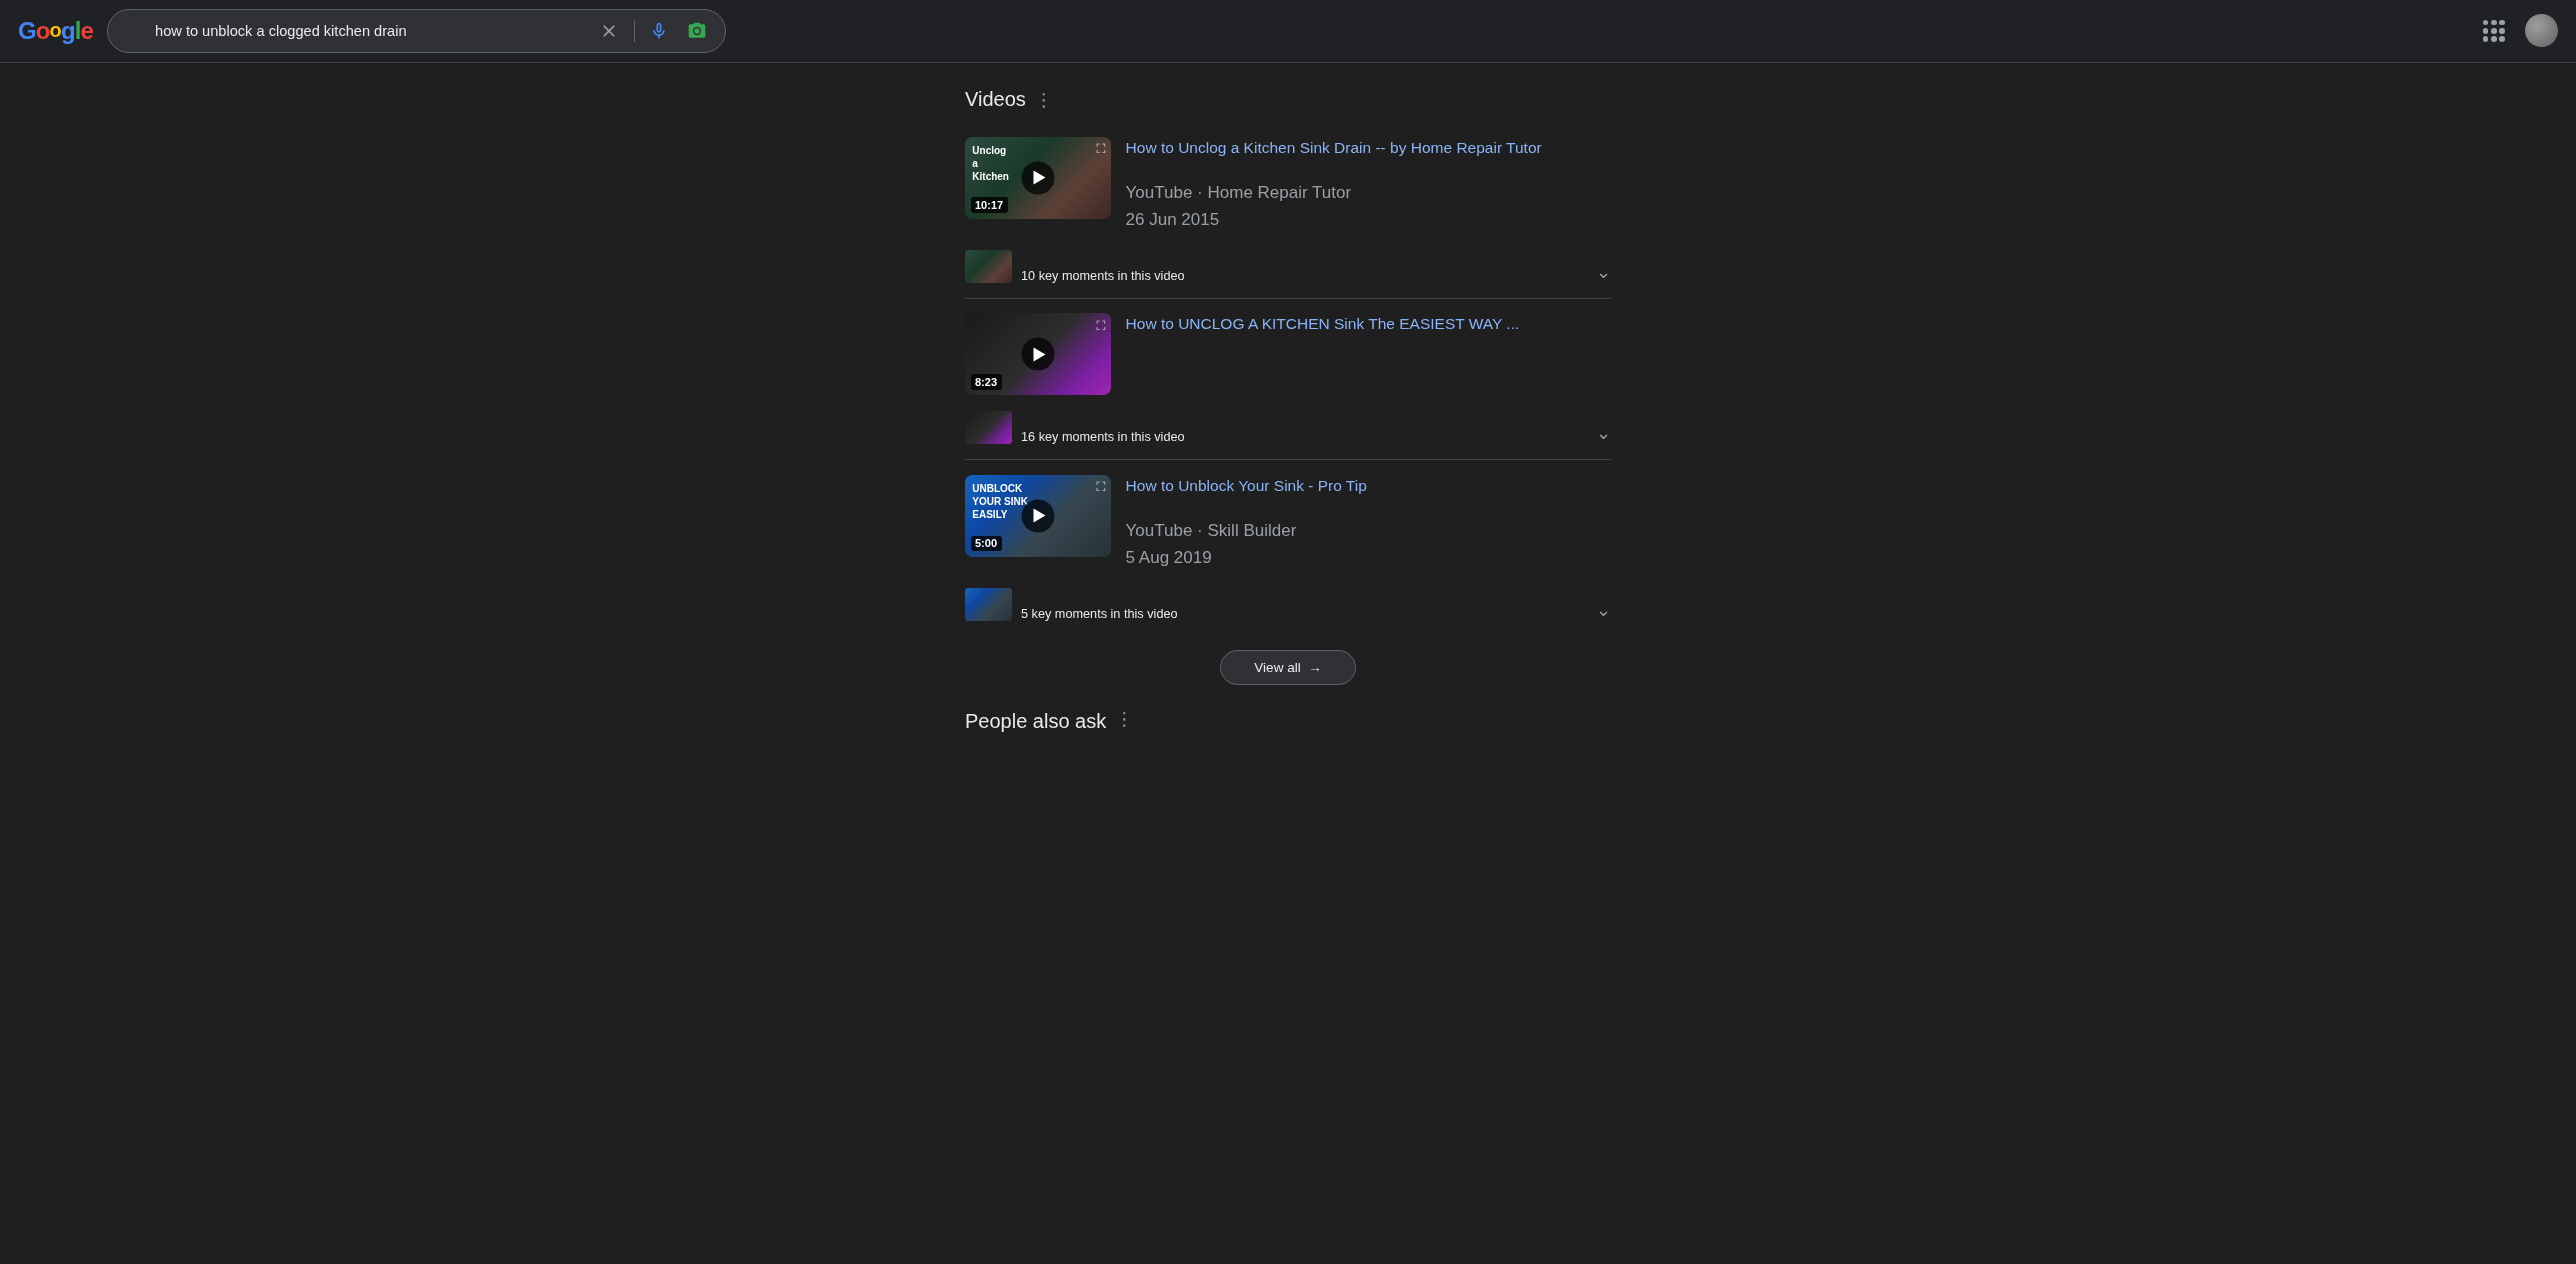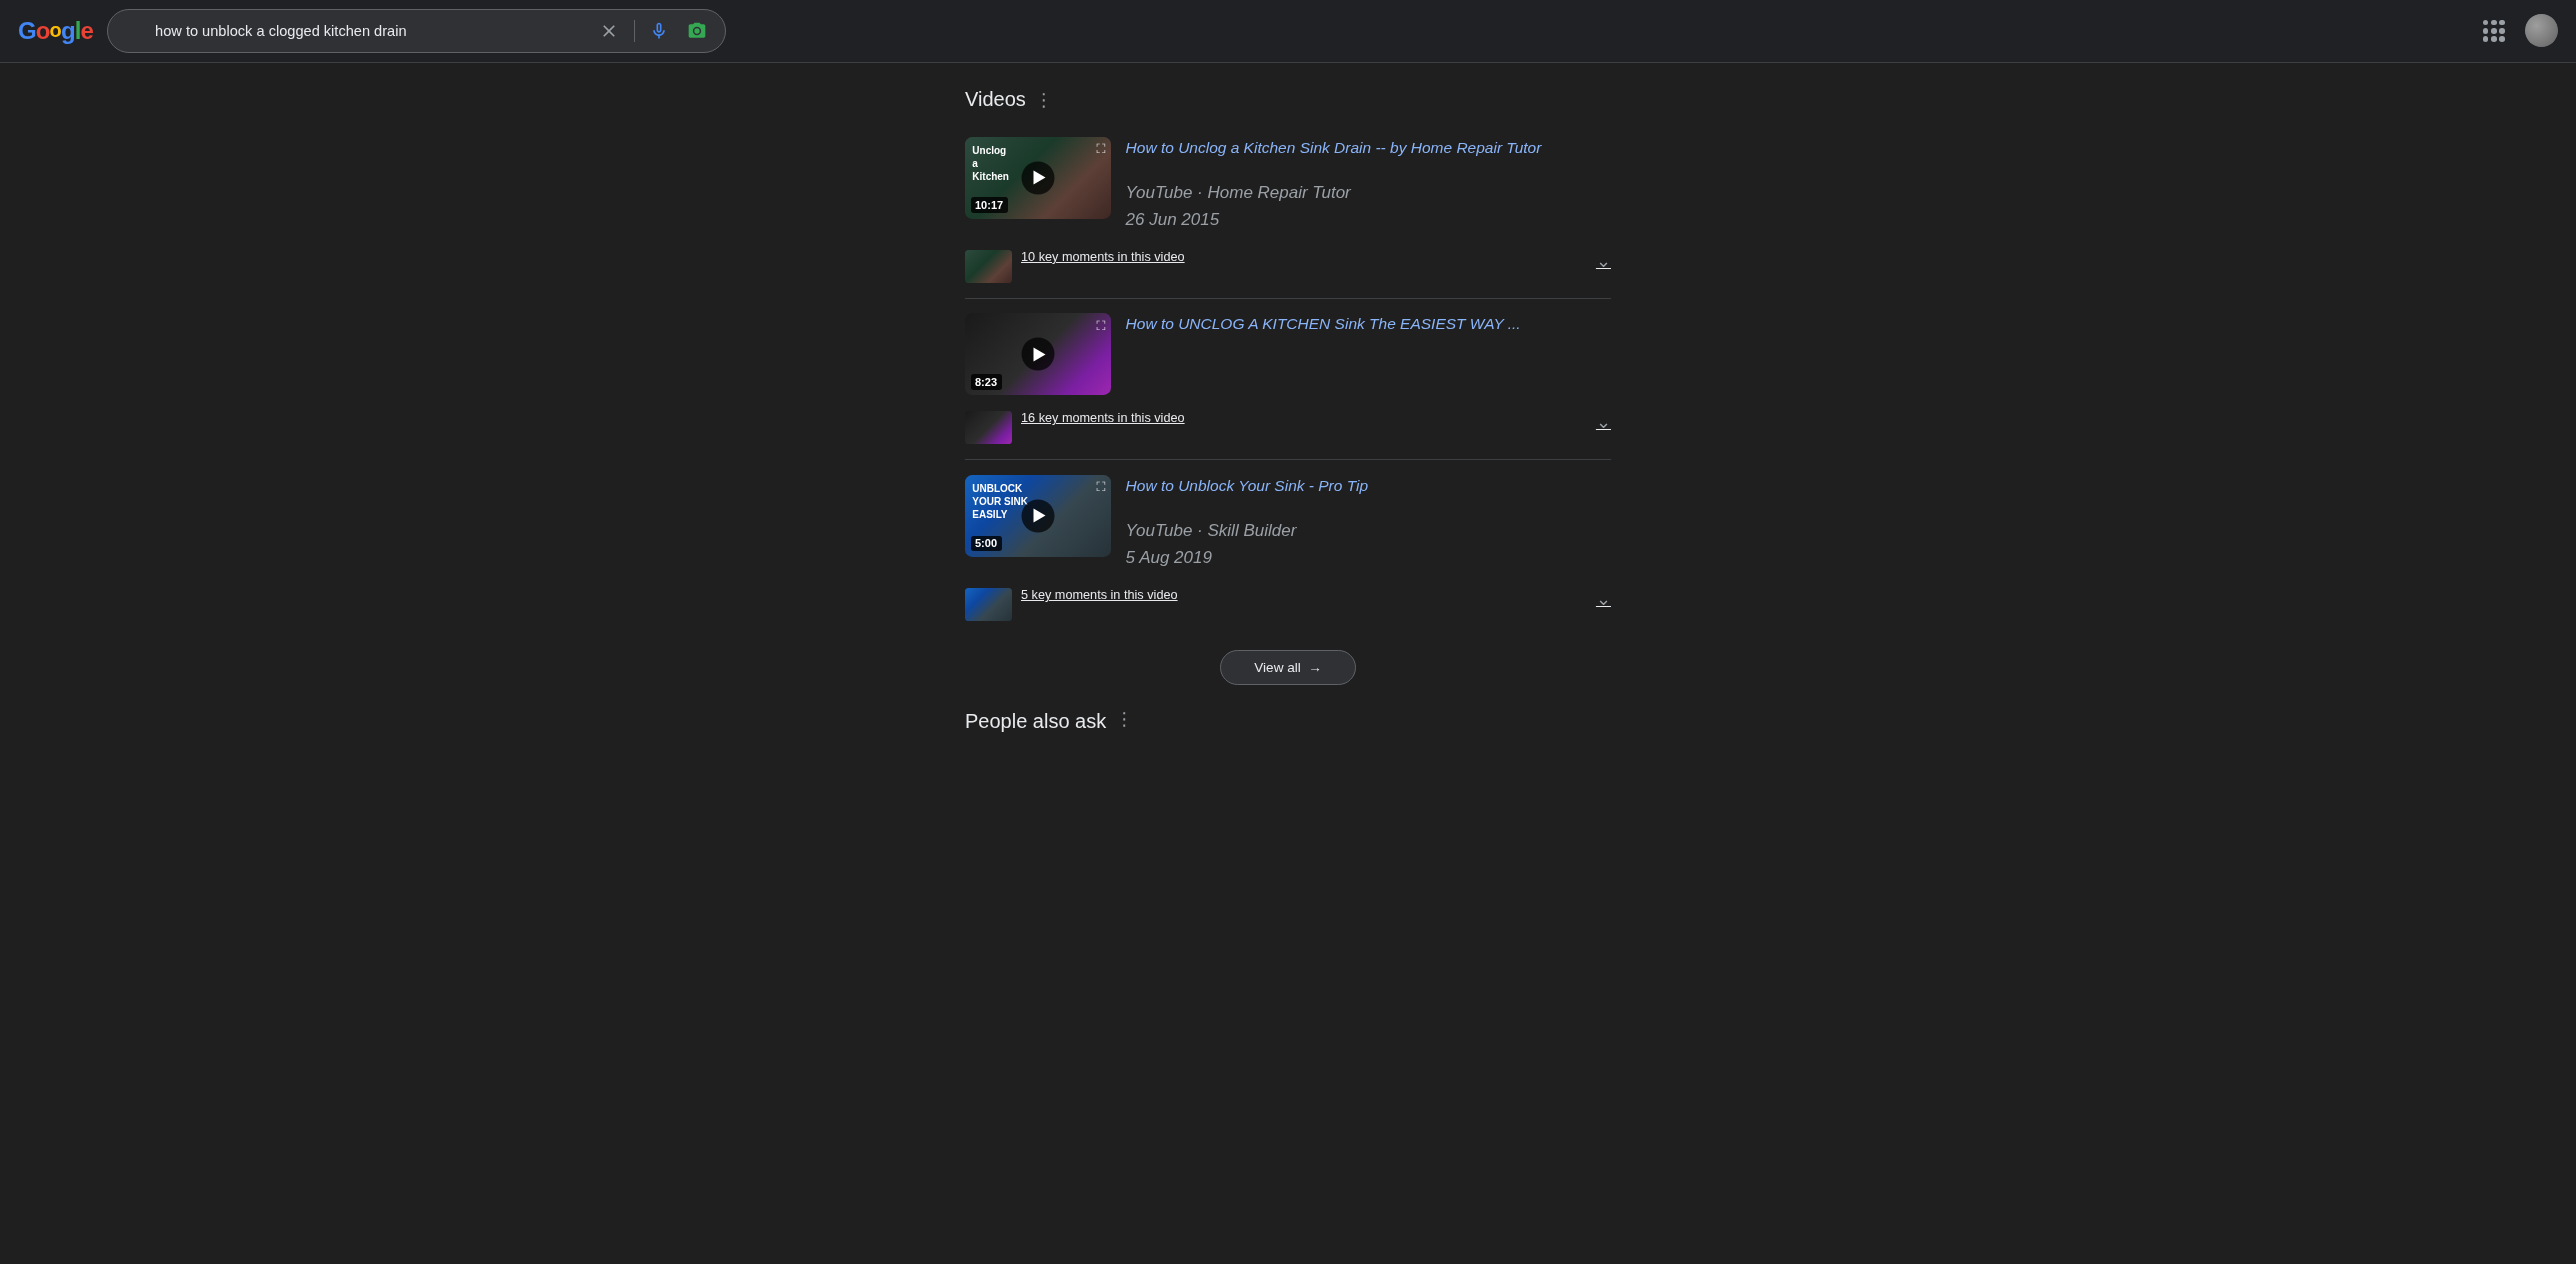--- a/index.html
+++ b/index.html
@@ -230,46 +230,44 @@
     .fullscreen-icon {
       position: absolute;
       top: 5.5px;
       right: 5.5px;
       color: white;
       font-size: 12.7px;
       opacity: 0.8;
     }
     .video-info {
       flex: 1;
-      font-style: italic;
     }
     .video-title {
       color: #8ab4f8;
       font-size: 15.5px;
       font-weight: 400;
       line-height: 1.4;
       cursor: pointer;
       text-decoration: none;
       display: block;
     }
     .video-meta {
       color: #9aa0a6;
       font-size: 17px;
       margin-top: 21px;
       line-height: 1.6;
     }
 
     
     .key-moments-row {
       display: flex;
-      align-items: flex-start;
+      align-items: flex-end;
       gap: 9px;
       padding: 9px 0 11px;
       cursor: pointer;
-      text-decoration: underline;
     }
     .key-moments-thumbnail {
       width: 47px;
       height: 33px;
       border-radius: 3.6px;
       overflow: hidden;
       flex-shrink: 0;
     }
     .key-moments-thumb-bg {
       width: 100%;

